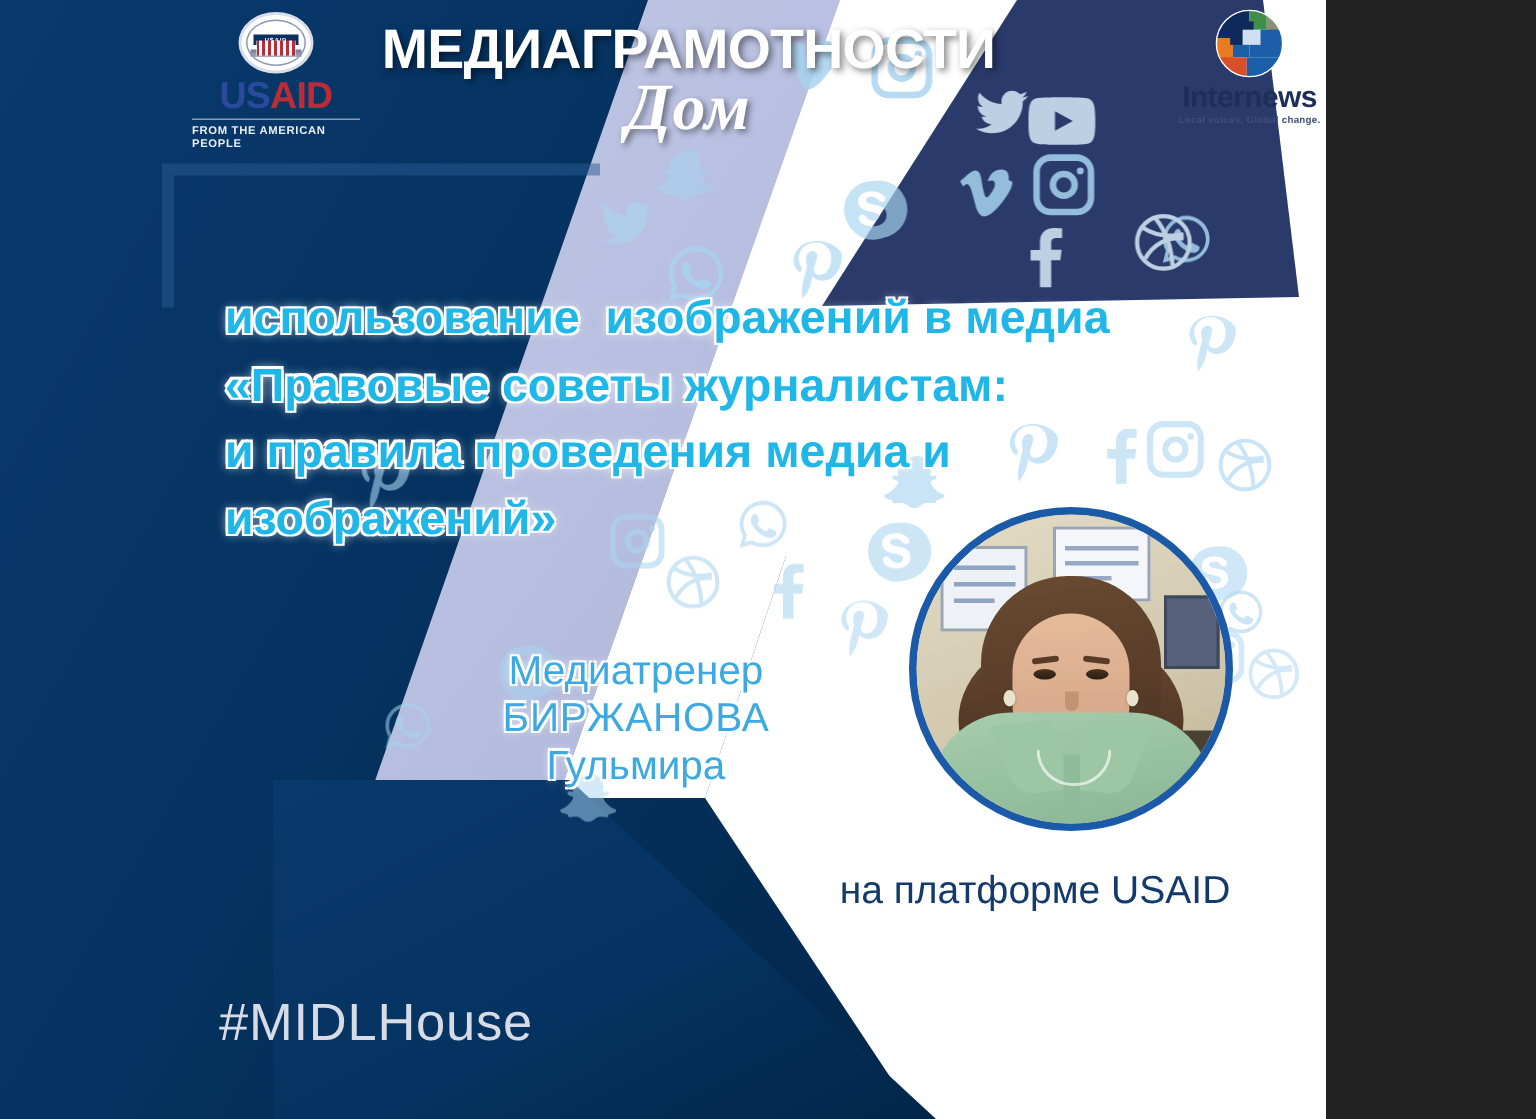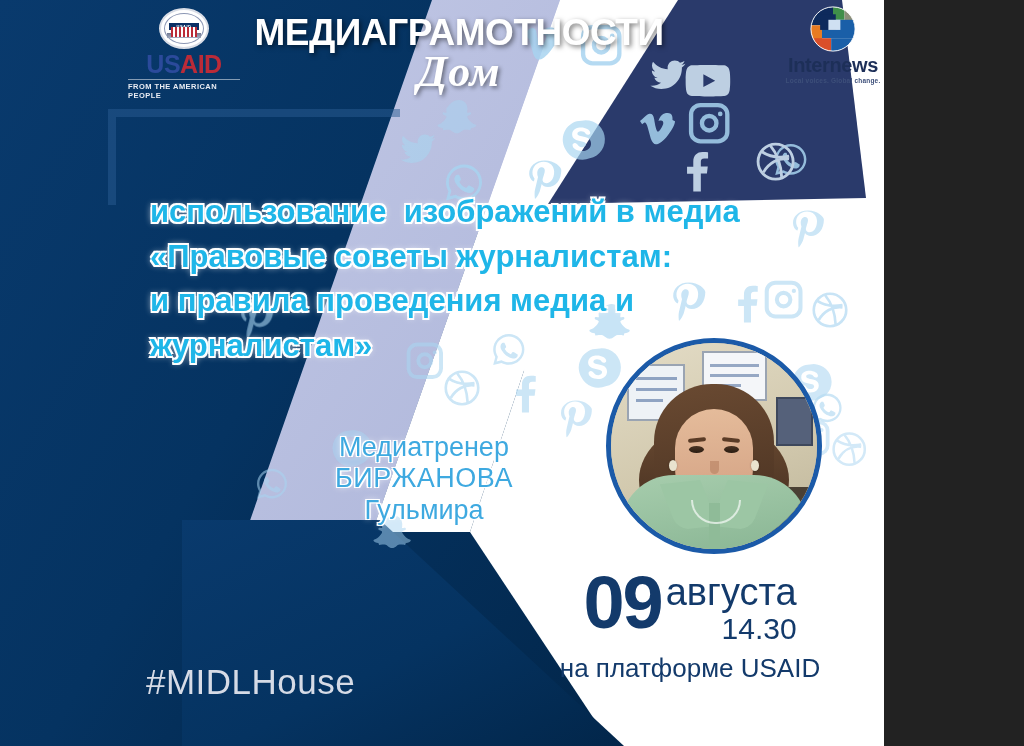--- a/index.html
+++ b/index.html
@@ -377,21 +377,21 @@
 
   <div id="house-title">
     <div id="literacy-word">МЕДИАГРАМОТНОСТИ</div>
     <div id="house-word">Дом</div>
   </div>
 
   <div id="headline">
     <span class="ln">использование  изображений в медиа</span>
     <span class="ln">«Правовые советы журналистам:</span>
     <span class="ln">и правила проведения медиа и</span>
-    <span class="ln">журналистам»</span>
+    <span class="ln">изображений»</span>
   </div>
 
   <div id="trainer">
     <span class="role">Медиатренер</span>
     <span class="surname">БИРЖАНОВА</span>
     <span class="given">Гульмира</span>
   </div>
 
   <div id="portrait">
     <div class="scene">
@@ -422,25 +422,18 @@
       <div class="neck"></div>
       <div class="shirt"></div>
       <div class="collarL"></div>
       <div class="collarR"></div>
       <div class="placket"></div>
       <div class="necklace"></div>
     </div>
   </div>
 
   <div id="datewrap">
-    <div id="dateline">
-      <div id="daynum">09</div>
-      <div id="monthcol">
-        <div id="monthname">августа</div>
-        <div id="timetxt">14.30</div>
-      </div>
-    </div>
     <div id="platform">на платформе USAID</div>
   </div>
 
   <div id="hashtag">#MIDLHouse</div>
 
 </div>
 
 </body></html>

